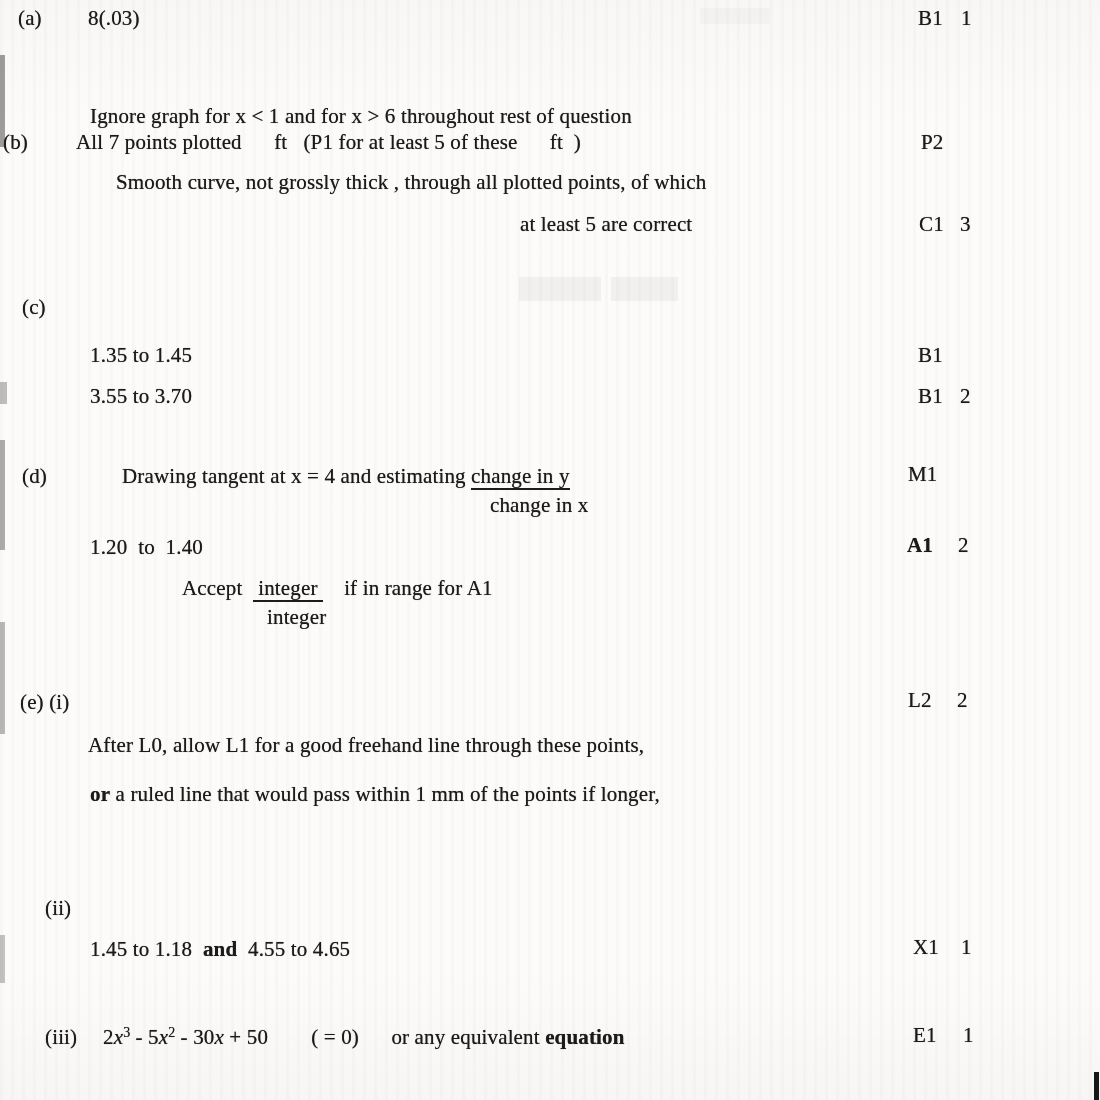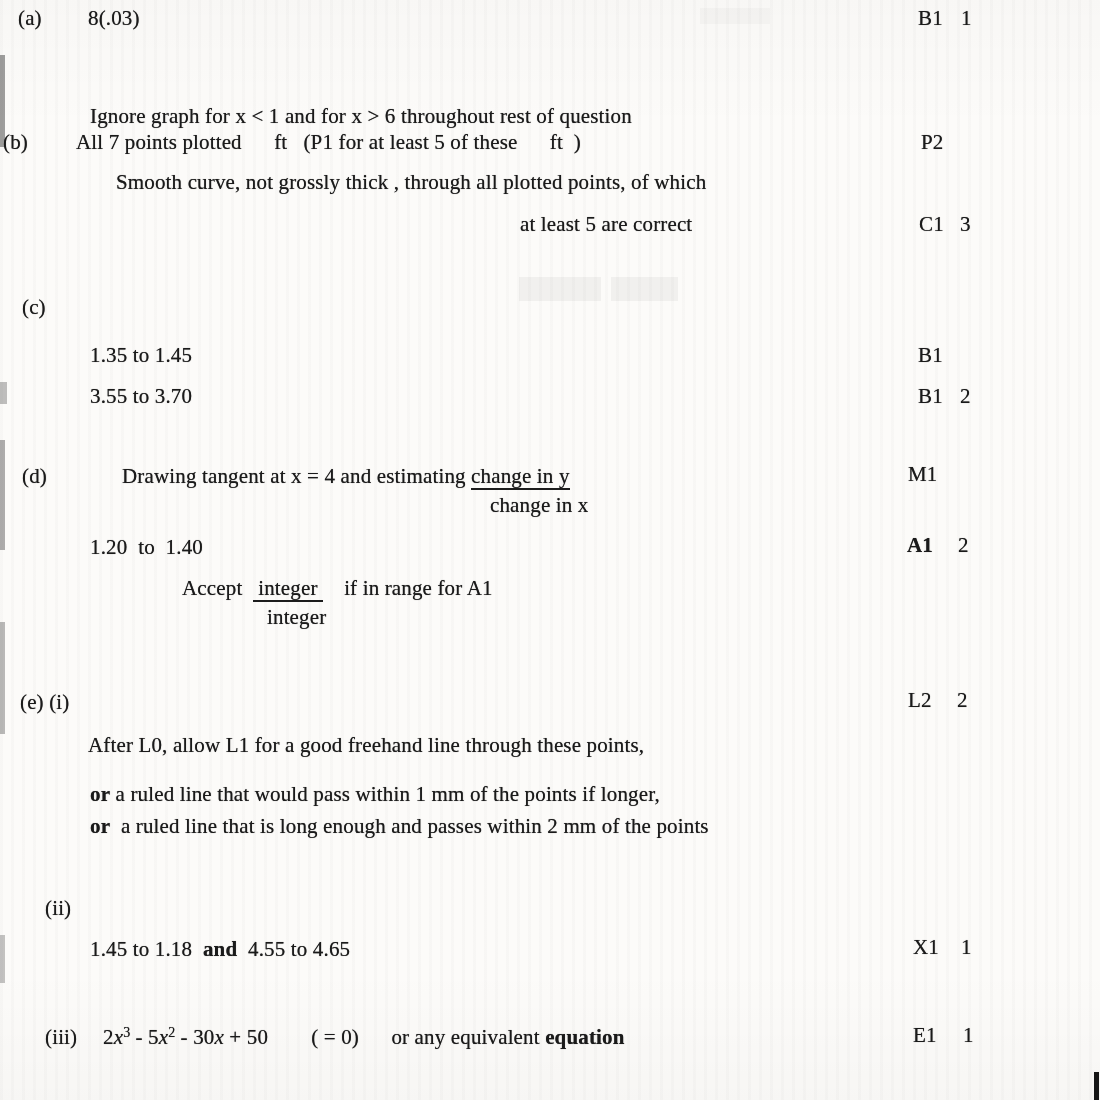--- a/index.html
+++ b/index.html
@@ -72,21 +72,20 @@
   <div class="line" style="left:907px;top:533px;font-weight:bold;"><span>A1</span></div>
   <div class="line" style="left:958px;top:533px;"><span>2</span></div>
   <div class="line" style="left:182px;top:576px;"><span>Accept  </span><span class="u2">integer</span><span>    if in range for A1</span></div>
   <div class="line" style="left:267px;top:605px;"><span>integer</span></div>
 
   <div class="line" style="left:20px;top:690px;"><span>(e) (i)</span></div>
   <div class="line" style="left:908px;top:688px;"><span>L2</span></div>
   <div class="line" style="left:957px;top:688px;"><span>2</span></div>
   <div class="line" style="left:88px;top:733px;"><span>After L0, allow L1 for a good freehand line through these points,</span></div>
   <div class="line" style="left:90px;top:774px;margin-top:8px;"><span class="bold">or</span><span> a ruled line that would pass within 1 mm of the points if longer,</span></div>
-  <div class="line" style="left:90px;top:814px;"><span class="bold">or</span><span>  a ruled line that is long enough and passes within 2 mm of the points</span></div>
 
   <div class="line" style="left:45px;top:896px;"><span>(ii)</span></div>
   <div class="line" style="left:90px;top:937px;"><span>1.45 to 1.18  </span><span class="bold">and</span><span>  4.55 to 4.65</span></div>
   <div class="line" style="left:913px;top:935px;"><span>X1</span></div>
   <div class="line" style="left:961px;top:935px;"><span>1</span></div>
 
   <div class="line" style="left:45px;top:1025px;"><span>(iii)</span></div>
   <div class="line" style="left:103px;top:1025px;"><span>2</span><span class="it">x</span><span class="sup">3</span><span> - 5</span><span class="it">x</span><span class="sup">2</span><span> - 30</span><span class="it">x</span><span> + 50        </span><span>( = 0)      </span><span>or any equivalent </span><span class="bold">equation</span></div>
   <div class="line" style="left:913px;top:1023px;"><span>E1</span></div>
   <div class="line" style="left:963px;top:1023px;"><span>1</span></div>

